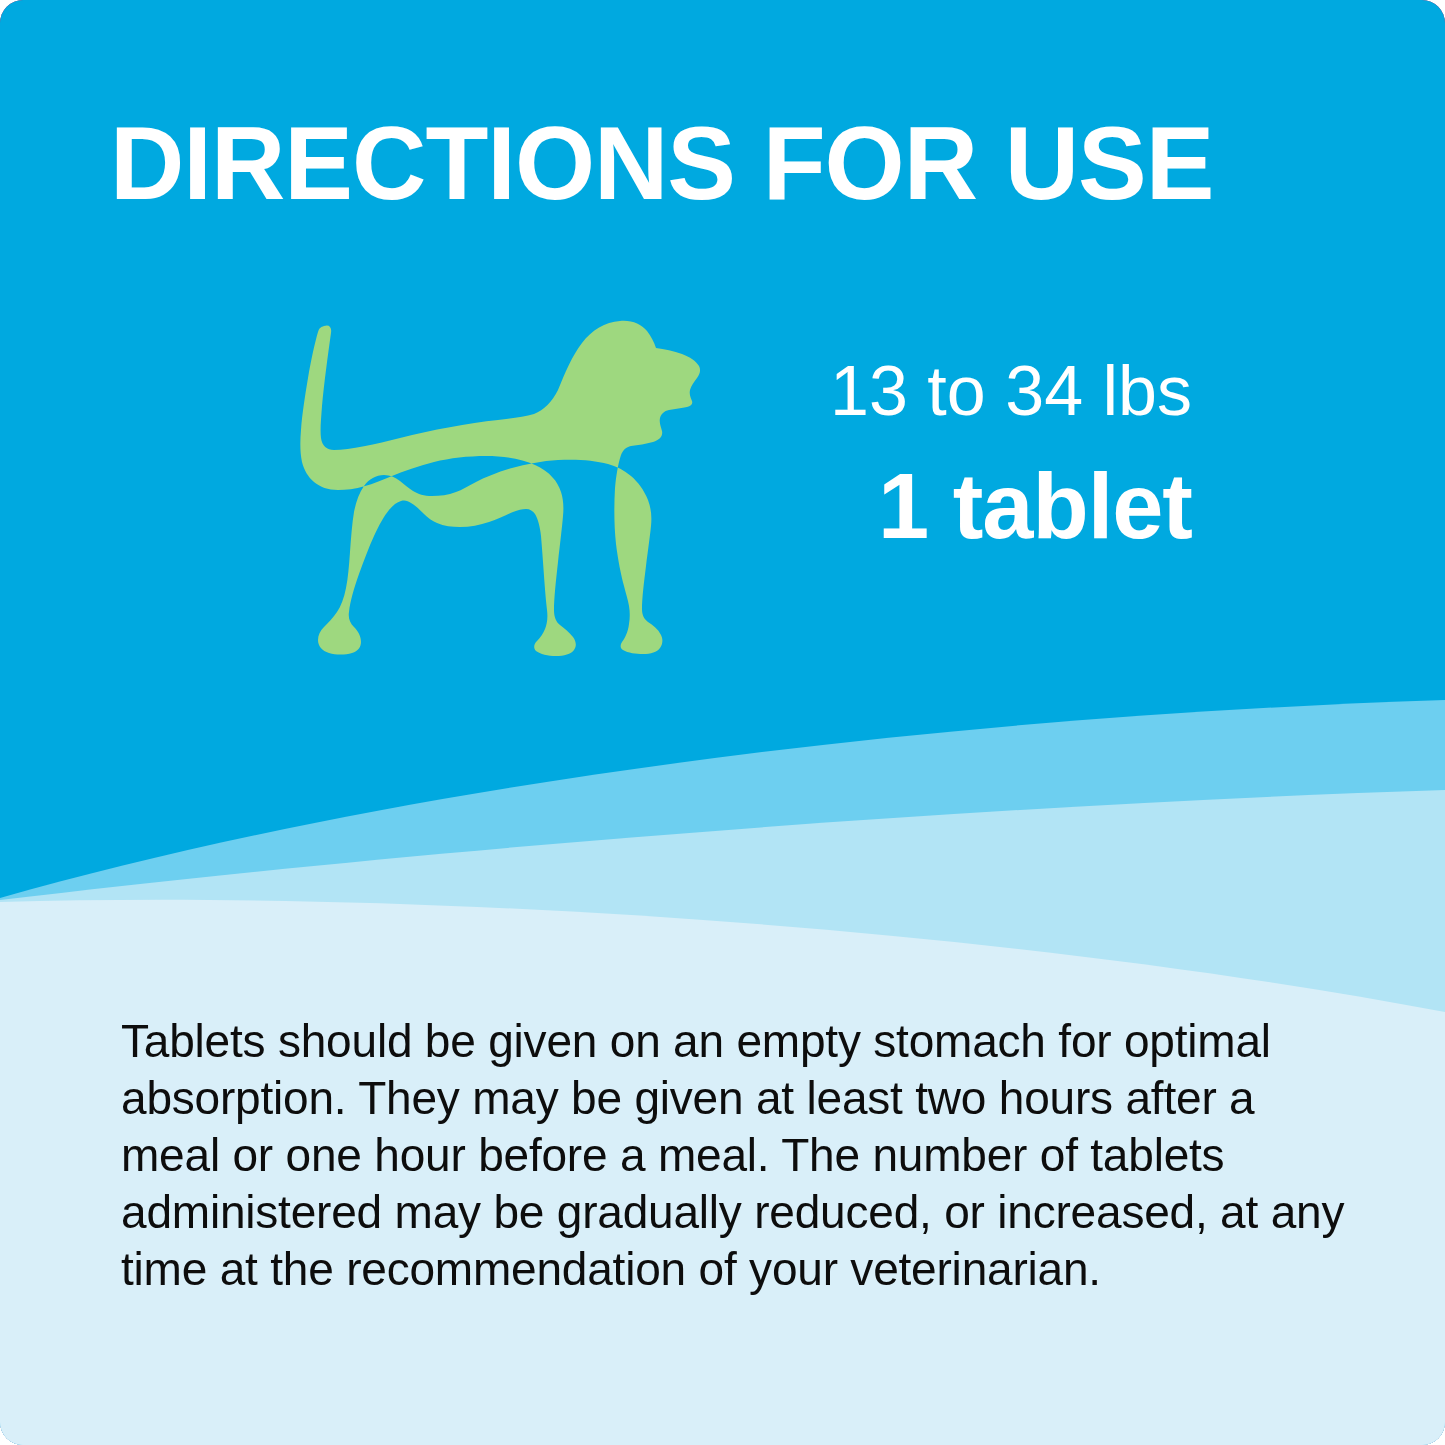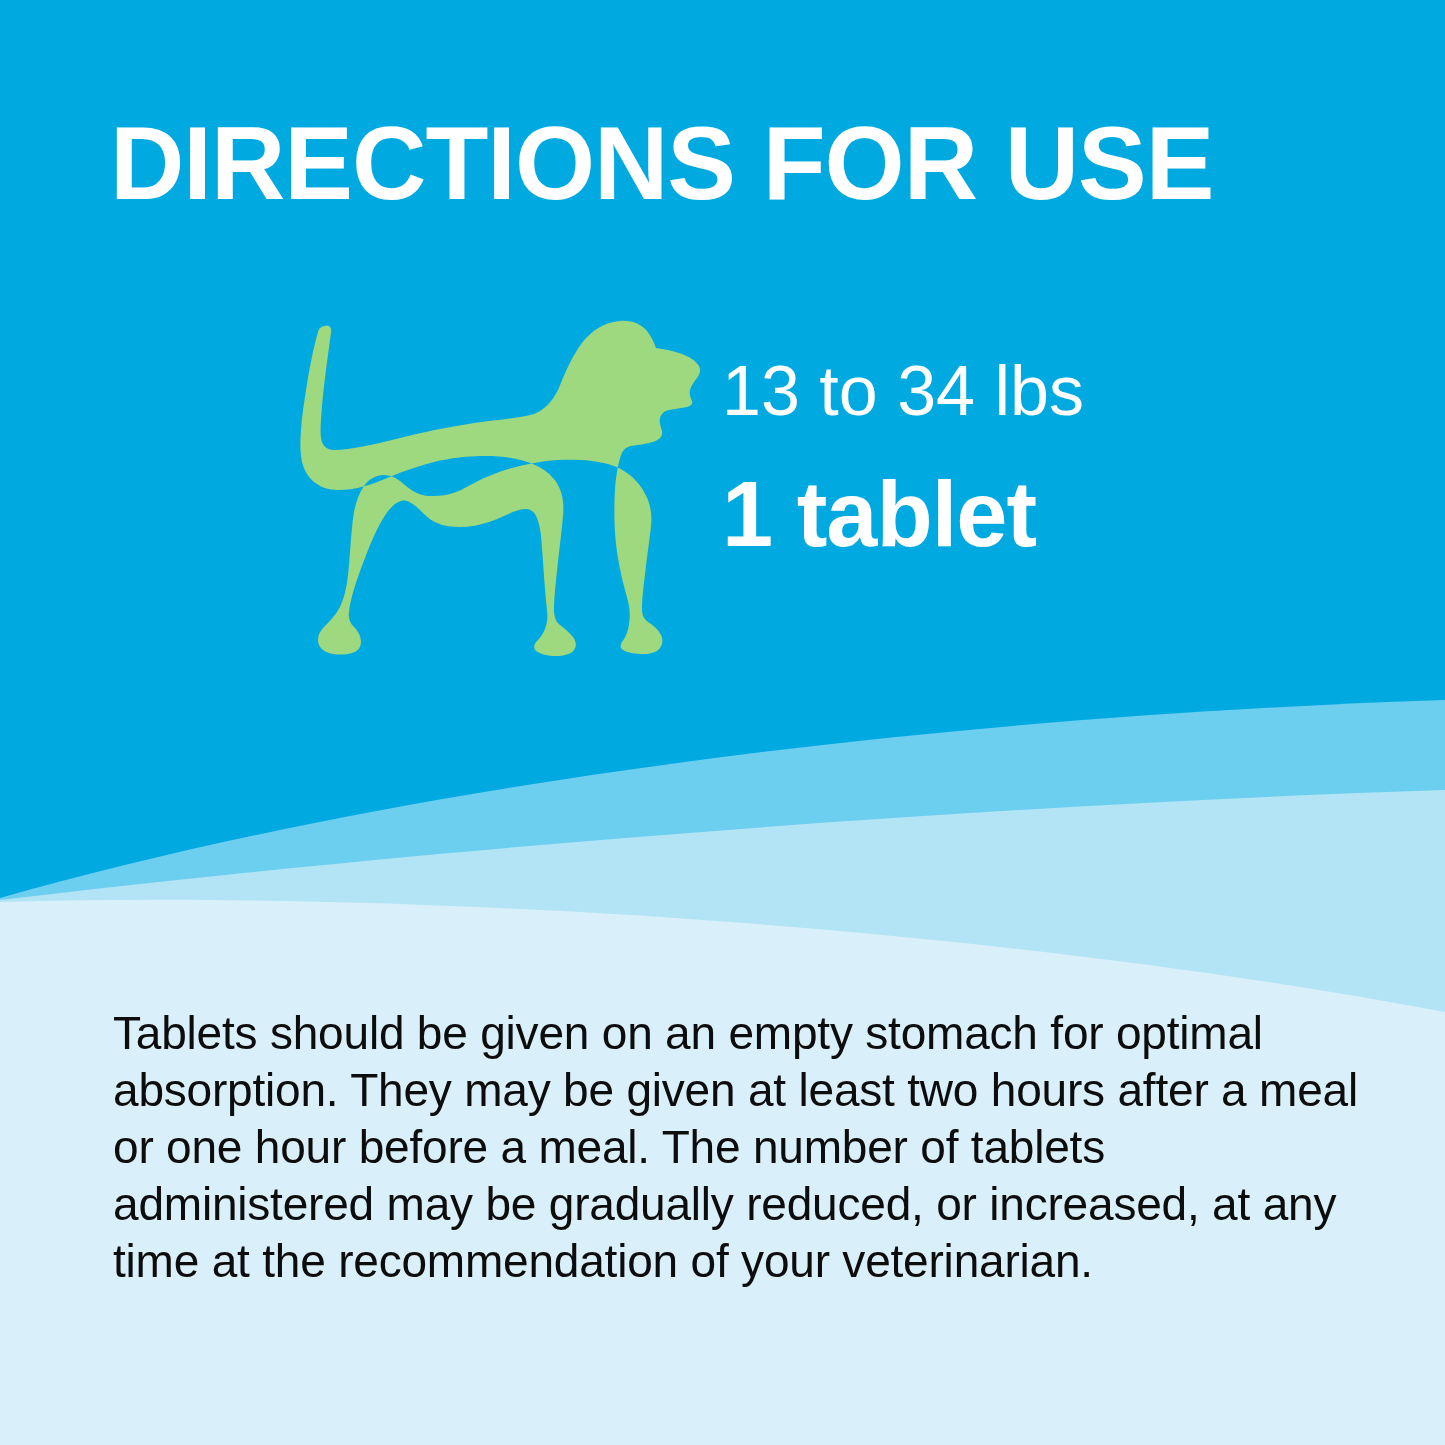--- a/index.html
+++ b/index.html
@@ -10,20 +10,21 @@
   body {
     font-family: "Liberation Sans", sans-serif;
   }
 
   #poster {
     position: relative;
     width: 1445px;
     height: 1445px;
     overflow: hidden;
     background: #be185d;
+    border-radius: 23px;
   }
 
   
   #wave-layer {
     position: absolute;
     left: 0;
     top: 0;
     width: 1445px;
     height: 1445px;
     display: block;
@@ -63,49 +64,49 @@
     width: 100%;
     height: 100%;
   }
 
   
   #dosage-block {
     position: absolute;
     left: 722px;
     top: 352px;
     width: 470px;
-    text-align: left;
+    text-align: right;
     color: #ffffff;
   }
   #weight-range {
     font-size: 70px;
     line-height: 78px;
     font-weight: normal;
     letter-spacing: 0px;
     white-space: nowrap;
   }
   #dose-amount {
-    margin-top: 36px;
+    margin-top: 28px;
     font-size: 92px;
     line-height: 96px;
     font-weight: bold;
     letter-spacing: -1px;
   }
   #dose-amount .dose-line-1 { display: block; }
   #dose-amount .dose-line-2 { display: block; }
 
   
   #instructions-block {
     position: absolute;
     left: 113px;
     top: 1005px;
     width: 1245px;
   }
   #instructions-text {
-    margin: 0;
+    margin: 8px;
     font-size: 46px;
     line-height: 57px;
     color: #0d0d0d;
     letter-spacing: -0.2px;
   }
 </style>
 </head>
 <body>
 
 <div id="poster">

